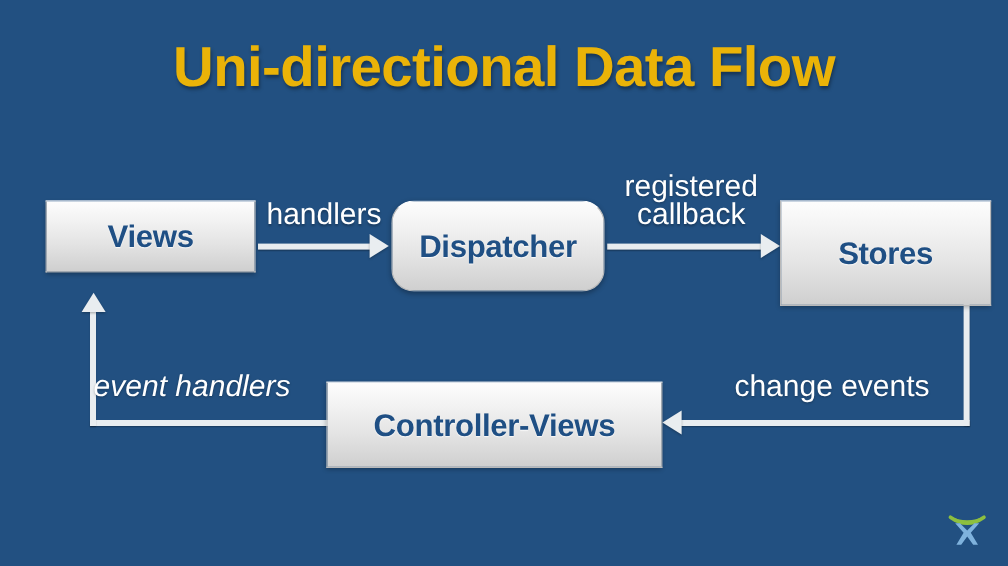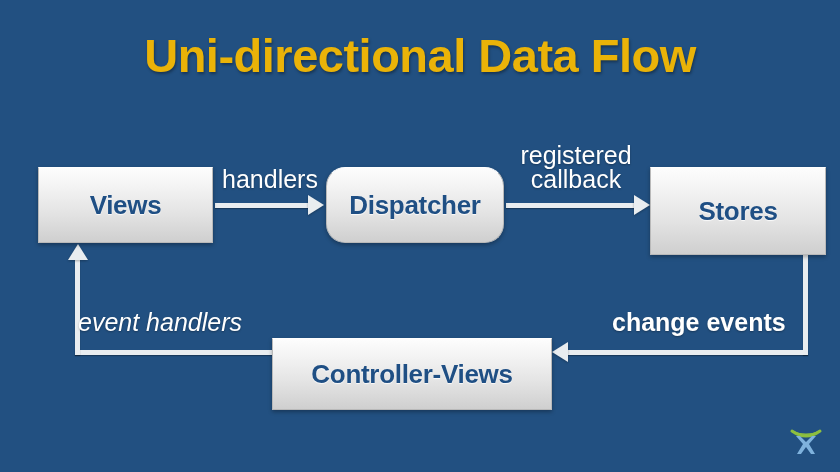--- a/index.html
+++ b/index.html
@@ -49,39 +49,39 @@
   }
   .node-label {
     color: #1f4f84;
     font-weight: bold;
     font-size: 26px;
     letter-spacing: -0.3px;
     text-shadow: 0 1px 1px rgba(255,255,255,0.85);
     white-space: nowrap;
   }
 
-  #node-views        { left: 38px;  top: 167px; width: 175px; height: 76px; }
+  #node-views        { left: 38px;  top: 167px; width: 175px; height: 60px; }
   #node-dispatcher   { left: 326px; top: 167px; width: 178px; height: 76px; border-radius: 19px; }
   #node-stores       { left: 650px; top: 167px; width: 176px; height: 88px; }
-  #node-controller   { left: 272px; top: 318px; width: 280px; height: 72px; margin-top: 20px; }
+  #node-controller   { left: 272px; top: 318px; width: 280px; height: 72px; }
 
   
   .edge-label {
     position: absolute;
     color: #ffffff;
     font-size: 25px;
     line-height: 24px;
     text-align: center;
     text-shadow: 0 1px 2px rgba(0,0,0,0.30);
     white-space: pre-line;
   }
   #label-actions   { left: 214px; top: 167px; width: 112px; }
   #label-callback  { left: 502px; top: 143px; width: 148px; }
   #label-event     { left: 78px;  top: 310px; width: 170px; text-align: left; font-style: italic; }
-  #label-change    { left: 612px; top: 310px; width: 180px; text-align: left; font-weight: bold; }
+  #label-change    { left: 612px; top: 310px; width: 180px; text-align: left; }
 
   
   .line {
     position: absolute;
     background: #e9edf0;
     box-shadow: 0 1px 1px rgba(0,0,0,0.28);
   }
   .line-h { height: 5px; }
   .line-v { width: 5px; }
 

